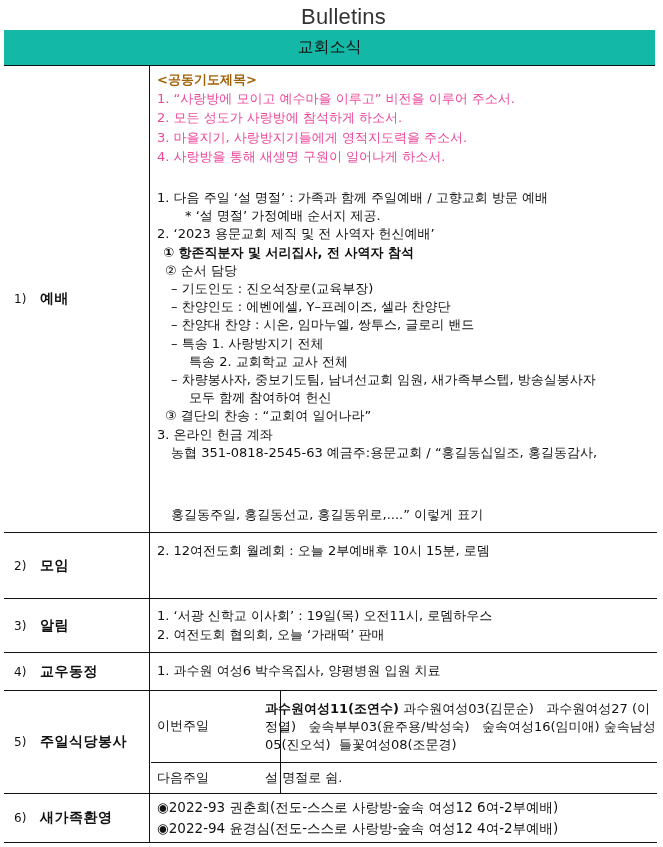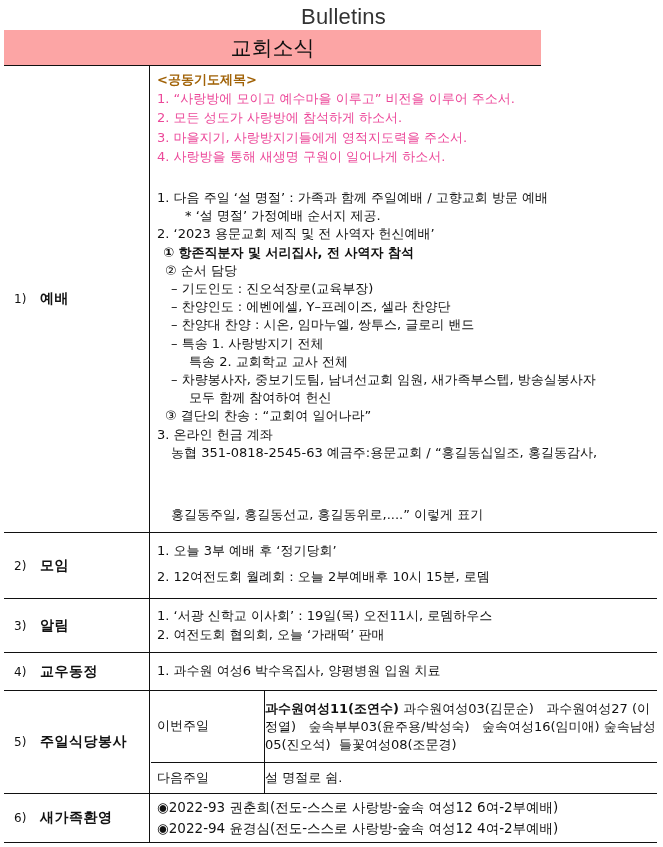--- a/index.html
+++ b/index.html
@@ -1,40 +1,40 @@
 <!DOCTYPE html>
 <html><head>
 <meta charset="utf-8">
 <style>
   html, body { margin:0; padding:0; background:#ffffff; }
   body { width:663px; height:847px; position:relative; overflow:hidden;
          font-family:"DejaVu Sans","Liberation Sans",sans-serif; color:#111; }
   .page-title { position:absolute; left:0; top:4px; width:663px; text-align:center;
                 font-size:22px; font-weight:300; color:#333; letter-spacing:0.2px;
                 font-family:"Liberation Sans","DejaVu Sans",sans-serif;padding-left:12px; }
-  .section-header { position:absolute; left:4px; top:30px; width:537px; height:35px;
-                    background:#fca5a5; border-bottom:1.5px solid #111;
+  .section-header { position:absolute; left:4px; top:30px; width:651px; height:35px;
+                    background:#14b8a6; border-bottom:1.5px solid #111;
                     display:flex; align-items:center; justify-content:center;
-                    font-size:21px; color:#111; }
+                    font-size:16px; color:#111; }
   .row { position:absolute; left:4px; width:653px; border-bottom:1.5px solid #111; }
   .row .label { position:absolute; left:0; top:0; bottom:0; width:145px;
                 border-right:1.5px solid #111; display:flex; align-items:center; }
   .row .label .num { font-size:12px; width:36px; padding-left:10px; box-sizing:border-box; }
   .row .label .title { font-size:14px; font-weight:bold; letter-spacing:0.5px; }
   .row .content { position:absolute; left:147px; right:0; top:0; bottom:0;
                   font-size:13px; line-height:18.2px; padding-left:6px; }
   .blue { color:#ec4899; }
   .prayer-title { font-weight:bold; color:#a16207; }
   .indent1 { padding-left:14px; }
   .indent2 { padding-left:18px; }
   .indent3 { padding-left:28px; }
   .indent4 { padding-left:16px; }
   .sub-table { position:absolute; left:0; right:0; top:0; bottom:0; }
   .sub-row { position:absolute; left:0; right:0; }
-  .sub-label { position:absolute; left:0; top:0; bottom:0; width:114px;
+  .sub-label { position:absolute; left:0; top:0; bottom:0; width:130px;
                border-right:1.5px solid #111; display:flex; align-items:center;
                padding-left:6px; box-sizing:border-box; font-size:13px; }
   .sub-value { position:absolute; left:108px; right:0; top:0; bottom:0;
                padding-left:6px; font-size:13px; line-height:18px;
                display:flex; align-items:center; }
   .bold { font-weight:bold; }
 </style>
 </head>
 <body>
 
@@ -71,21 +71,20 @@
     <div class="indent2" style="padding-left:14px;margin-top:44px;">홍길동주일, 홍길동선교, 홍길동위로,....” 이렇게 표기</div>
   </div>
 </div>
 
 <div class="row" style="top:533px;height:65px;">
   <div class="label">
     <span class="num">2)</span>
     <span class="title">모임</span>
   </div>
   <div class="content" style="padding-top:5px;line-height:26px;">
-    <div>1. 오늘 3부 예배 후 ‘정기당회’</div>
     <div>2. 12여전도회 월례회 : 오늘 2부예배후 10시 15분, 로뎀</div>
   </div>
 </div>
 
 <div class="row" style="top:599px;height:53px;">
   <div class="label">
     <span class="num">3)</span>
     <span class="title">알림</span>
   </div>
   <div class="content" style="padding-top:7px;line-height:19px;">

